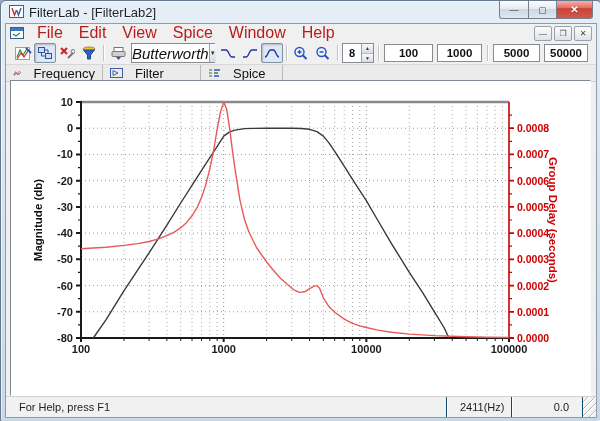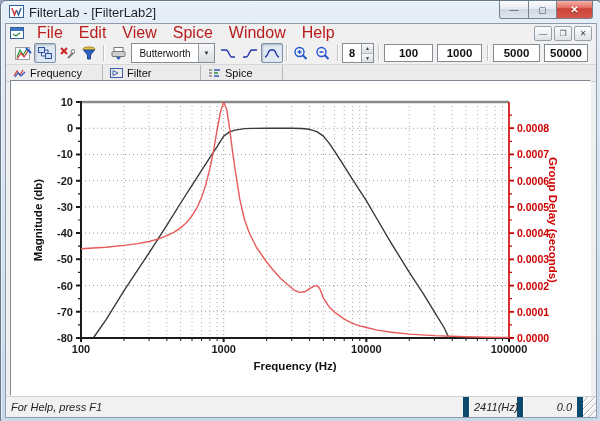--- a/index.html
+++ b/index.html
@@ -25,42 +25,42 @@
   .menu-item{padding:1px 8px;font-size:16px;color:#b91c1c;}
   .mdi-controls{margin-left:auto;margin-right:4px;display:flex;gap:2px;}
   .mdi-btn{width:16px;height:13px;border:1px solid #97a1ac;background:linear-gradient(#fcfcfc,#dfe3e8);
     font-size:8px;color:#444;display:flex;align-items:center;justify-content:center;border-radius:2px;}
   
   .toolbar{position:absolute;left:0;right:0;top:18px;height:22px;display:flex;align-items:center;padding-left:6px;background:#f0f0f0;}
   .tbtn{width:20px;height:18px;display:flex;align-items:center;justify-content:center;border:1px solid transparent;border-radius:2px;}
   .tbtn.pressed{border-color:#7e92a7;background:#e0e9f3;box-shadow:inset 1px 1px 2px rgba(0,0,0,.22);}
   .tsep{width:1px;height:16px;background:#c4c4c4;box-shadow:1px 0 0 #fff;margin:0 3px;}
   .combo{width:82px;height:18px;margin:0 2px;border:1px solid #858c94;background:#fff;display:flex;align-items:center;}
-  .combo-label{flex:1;text-align:center;font-size:10px;color:#111;}
+  .combo-label{flex:1;text-align:center;font-size:15px;color:#111;font-style:italic;}
   .combo-arrow{width:15px;height:100%;border-left:1px solid #9aa1a9;background:linear-gradient(#f8f9fa,#d9dde2);
     display:flex;align-items:center;justify-content:center;font-size:6px;color:#333;}
   .spinner{width:30px;height:18px;border:1px solid #858c94;background:#fff;display:flex;margin:0 1px;}
   .spin-val{flex:1;display:flex;align-items:center;justify-content:center;font-size:11px;font-weight:bold;color:#111;}
   .spin-btns{width:11px;display:flex;flex-direction:column;border-left:1px solid #9aa1a9;}
   .spin-btn{flex:1;font-size:5px;color:#333;display:flex;align-items:center;justify-content:center;background:linear-gradient(#f8f9fa,#d9dde2);}
   .spin-btn:first-child{border-bottom:1px solid #b7bcc2;}
   .tfield{height:16px;border:1px solid #858c94;background:#fff;display:flex;align-items:center;justify-content:center;
     font-size:11.5px;font-weight:bold;color:#111;margin:0 2px;}
   
   .tabstrip{position:absolute;left:0;right:0;top:40px;height:16px;background:#ebebeb;border-top:1px solid #d8d8d8;
     border-bottom:1px solid #cfcfcf;display:flex;}
-  .tab{display:flex;align-items:center;gap:4px;padding:0 7px;border-right:1px solid #b9b9b9;font-size:11px;color:#111;}
+  .tab{display:flex;align-items:center;gap:12px;padding:0 7px;border-right:1px solid #b9b9b9;font-size:13px;color:#111;}
   .tab.t1{width:82px;} .tab.t2{width:83px;} .tab.t3{width:67px;}
   
   .docarea{position:absolute;left:4px;right:5px;top:56px;bottom:21px;background:#fff;
     border:1px solid;border-color:#7f8a95 #fdfdfd #fdfdfd #7f8a95;}
   
   .statusbar{position:absolute;left:0;right:0;bottom:0;height:20px;background:#f1f1f1;border-top:1px solid #d2d2d2;
     display:flex;align-items:stretch;font-size:11px;color:#222;}
-  .spanel{display:flex;align-items:center;padding:0 5px;border-right:6px solid #0c4a6e;box-shadow:1px 0 0 #fff;font-style:italic;}
+  .spanel{display:flex;align-items:center;padding:0 13px;border-right:1px solid #0c4a6e;box-shadow:1px 0 0 #fff;}
   .spanel.help{flex:1;}
   .spanel.freq{width:38px;}
   .spanel.mag{width:48px;}
   .spanel.extra{width:44px;justify-content:flex-end;}
   .grip{width:13px;background:
     repeating-linear-gradient(135deg,transparent 0 3px,#b6b6b6 3px 4px,#fff 4px 5px);}
   
   #chart-svg{position:absolute;left:0;top:0;width:600px;height:421px;pointer-events:none;}
   .axis-label{position:absolute;font-size:11.5px;font-weight:bold;white-space:nowrap;color:#111;}
   #xlabel{left:80px;top:359px;width:428px;text-align:center;}
@@ -374,17 +374,16 @@
       <text x="516" y="288.55555555555554" fill="#cc0000" text-anchor="start" font-size="10.5" font-weight="bold" font-family="Liberation Sans, sans-serif">0.0002</text>
       <text x="516" y="314.77777777777777" fill="#cc0000" text-anchor="start" font-size="10.5" font-weight="bold" font-family="Liberation Sans, sans-serif">0.0001</text>
       <text x="516" y="341" fill="#cc0000" text-anchor="start" font-size="10.5" font-weight="bold" font-family="Liberation Sans, sans-serif">0.0000</text>
       <text x="80" y="352" fill="#1a1a1a" text-anchor="middle" font-size="11" font-weight="bold" font-family="Liberation Sans, sans-serif">100</text>
       <text x="222.66666666666666" y="352" fill="#1a1a1a" text-anchor="middle" font-size="11" font-weight="bold" font-family="Liberation Sans, sans-serif">1000</text>
       <text x="365.3333333333333" y="352" fill="#1a1a1a" text-anchor="middle" font-size="11" font-weight="bold" font-family="Liberation Sans, sans-serif">10000</text>
       <text x="508" y="352" fill="#1a1a1a" text-anchor="middle" font-size="11" font-weight="bold" font-family="Liberation Sans, sans-serif">100000</text>
       <polyline points="92.3,337.0 105.1,318.6 122.9,289.8 136.8,268.8 148.1,251.8 165.9,224.2 179.7,202.0 191.0,184.4 200.6,169.4 208.8,156.6 216.1,145.6 222.7,135.1 228.6,130.9 234.0,129.1 243.5,127.6 251.8,127.4 265.6,127.2 279.4,127.2 290.7,127.2 300.3,127.5 308.6,128.3 315.9,130.6 322.4,135.1 328.3,142.4 333.7,150.3 343.2,165.2 351.5,178.4 358.8,189.6 365.3,199.6 376.6,219.0 390.5,242.6 408.3,271.4 422.1,292.4 433.4,310.8 443.0,326.5 448.0,337.0" fill="none" stroke="#3a3a3a" stroke-width="1.4" stroke-linejoin="round" clip-path="url(#plotclip)"></polyline>
       <polyline points="80.0,247.8 105.1,246.3 122.9,244.4 136.8,242.6 148.1,240.5 157.6,237.9 165.9,234.7 173.2,231.1 179.7,226.9 185.6,221.4 191.0,214.8 196.0,206.7 200.6,196.4 204.8,183.6 208.8,167.9 212.6,149.5 216.1,128.5 219.5,111.0 222.7,101.0 225.7,108.3 228.6,127.2 231.3,148.7 234.0,167.9 238.9,198.8 243.5,218.5 247.8,230.8 255.5,246.5 265.6,261.0 271.5,268.3 279.4,277.2 286.5,283.5 292.8,288.8 298.5,291.4 303.7,290.8 308.6,287.7 313.0,285.1 315.9,284.6 318.6,287.2 322.4,297.1 328.3,306.1 333.7,311.3 343.2,318.1 351.5,322.3 358.8,324.9 365.3,326.5 376.6,329.1 390.5,331.2 408.3,333.1 433.4,334.6 465.1,335.7 485.9,336.2 508.0,336.5" fill="none" stroke="#e85a58" stroke-width="1.4" stroke-linejoin="round" clip-path="url(#plotclip)"></polyline>
     </svg>
-  <div class="axis-label" id="xlabel">Frequency (Hz)</div>
   <div class="axis-label" id="ylabel-left">Magnitude (db)</div>
   <div class="axis-label" id="ylabel-right">Group Delay (seconds)</div>
 
 </div>
 
 </body></html>

